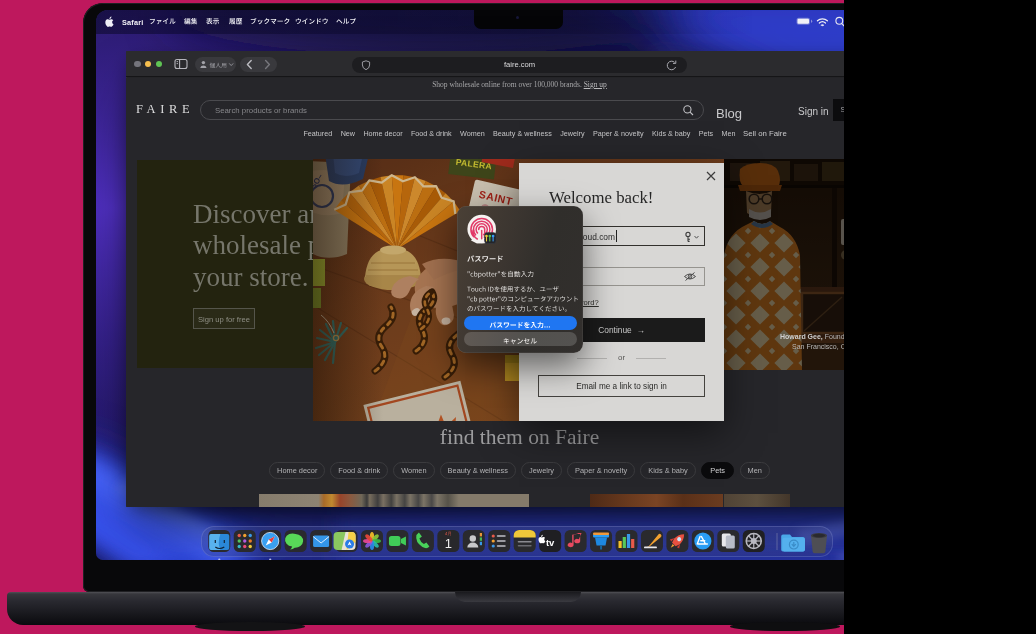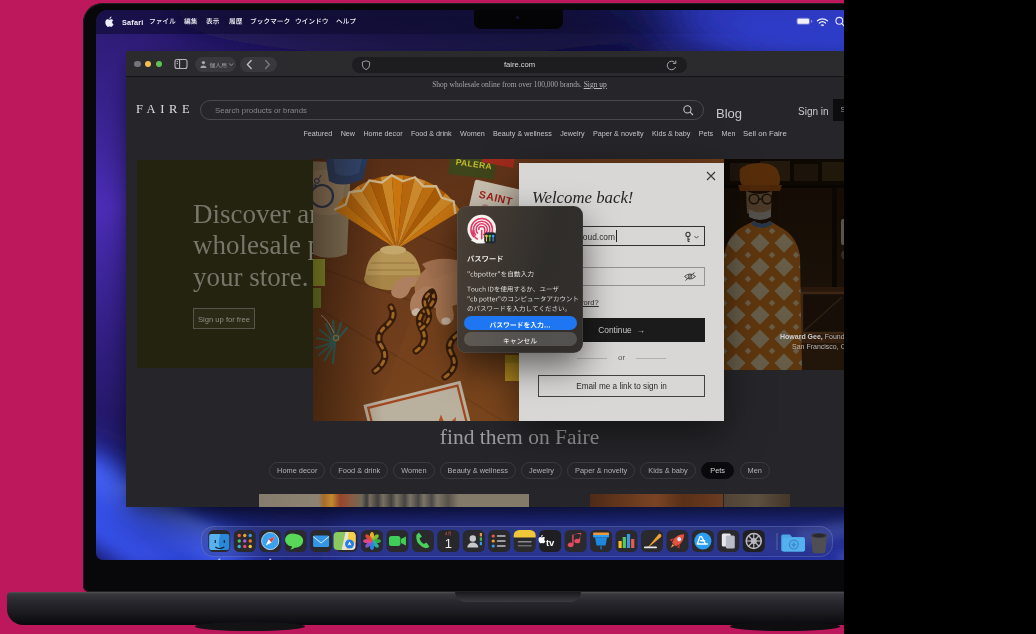--- a/index.html
+++ b/index.html
@@ -413,21 +413,21 @@
 </svg>
 <div class="abs" style="left:0;top:347px;width:787px;text-align:center;font-family:'Liberation Serif',serif;font-size:21.5px;color:#9d9d9f;">find them on Faire</div>
 <div class="abs" style="left:0;top:383.5px;width:787px;text-align:center;font-size:7.4px;"><span style="display:inline-block;margin:0 2.5px;padding:3.2px 7px;border-radius:10px;border:1px solid #3b3b3e;color:#b4b4b6;">Home decor</span><span style="display:inline-block;margin:0 2.5px;padding:3.2px 7px;border-radius:10px;border:1px solid #3b3b3e;color:#b4b4b6;">Food &amp; drink</span><span style="display:inline-block;margin:0 2.5px;padding:3.2px 7px;border-radius:10px;border:1px solid #3b3b3e;color:#b4b4b6;">Women</span><span style="display:inline-block;margin:0 2.5px;padding:3.2px 7px;border-radius:10px;border:1px solid #3b3b3e;color:#b4b4b6;">Beauty &amp; wellness</span><span style="display:inline-block;margin:0 2.5px;padding:3.2px 7px;border-radius:10px;border:1px solid #3b3b3e;color:#b4b4b6;">Jewelry</span><span style="display:inline-block;margin:0 2.5px;padding:3.2px 7px;border-radius:10px;border:1px solid #3b3b3e;color:#b4b4b6;">Paper &amp; novelty</span><span style="display:inline-block;margin:0 2.5px;padding:3.2px 7px;border-radius:10px;border:1px solid #3b3b3e;color:#b4b4b6;">Kids &amp; baby</span><span style="display:inline-block;margin:0 3px;padding:3.2px 8px;border-radius:10px;background:#0b0b0d;color:#d2d2d4;border:1px solid #0b0b0d;">Pets</span><span style="display:inline-block;margin:0 2.5px;padding:3.2px 7px;border-radius:10px;border:1px solid #3b3b3e;color:#b4b4b6;">Men</span></div>
 <div class="abs" style="left:133px;top:416px;width:270px;height:14px;background:linear-gradient(90deg,#867c6c 0,#8d8373 22%,#a86a28 24%,#c08a30 27%,#98442a 30%,#8a5a40 34%,#706858 38%,#3a3a3a 40%,#776d5d 41%,#3f3e3e 44%,#7a7062 46%,#42413f 49%,#7a7264 51%,#454442 54%,#7b7365 56%,#474645 59%,#7c7466 61%,#4a4847 64%,#7d7567 66%,#565249 70%,#847a6a 74%,#847a6a 100%);"></div>
 <div class="abs" style="left:464px;top:416px;width:133px;height:14px;background:linear-gradient(90deg,#4e2a16 0,#6a3a1e 30%,#7a4424 50%,#5a3018 70%,#6b3c20 100%);"></div>
 <div class="abs" style="left:598px;top:416px;width:66px;height:14px;background:linear-gradient(90deg,#5a4a38 0,#6a5a44 50%,#4a3a2a 100%);opacity:0.8;"></div>
 <div class="abs" style="left:393px;top:85px;width:205px;height:258px;background:#d8d7d5;box-shadow:0 12px 36px rgba(0,0,0,0.5);">
  <svg class="abs" style="left:186px;top:7px" width="12" height="12" viewBox="0 0 12 12">
               <path d="M2,2 L10,10 M10,2 L2,10" stroke="#3c3c3c" stroke-width="1.2"></path>
             </svg>
- <div class="abs" style="left:13px;top:24.5px;font-family:'Liberation Serif',serif;font-size:16.8px;color:#262626;font-style:italic;">Welcome back!</div>
+ <div class="abs" style="left:30px;top:24.5px;font-family:'Liberation Serif',serif;font-size:16.8px;color:#262626;">Welcome back!</div>
  <div class="abs" style="left:19px;top:63px;width:167px;height:20px;border:1.4px solid #33312d;background:#d8d7d5;"></div>
  <div class="abs" style="left:0px;top:68.5px;width:96px;text-align:right;font-size:8.4px;color:#2e2e2e;">cbpotter@icloud.com</div>
  <div class="abs" style="left:96.5px;top:67px;width:1px;height:12px;background:#222;"></div>
  <svg class="abs" style="left:164px;top:67.5px" width="18" height="12" viewBox="0 0 18 12">
   <circle cx="5" cy="3.4" r="2.1" fill="none" stroke="#3a3a3a" stroke-width="1.1"></circle>
   <path d="M5,5.5 L5,10.4 M5,8.2 L7,8.2 M5,10.4 L6.6,10.4" stroke="#3a3a3a" stroke-width="1.1" fill="none"></path>
   <path d="M11.5,5 l2,2.2 l2,-2.2" fill="none" stroke="#555" stroke-width="1"></path>
  </svg>
  <div class="abs" style="left:19px;top:104px;width:167px;height:19px;border:1px solid #96948f;"></div>
  <svg class="abs" style="left:164px;top:108px" width="14" height="11" viewBox="0 0 14 11">

